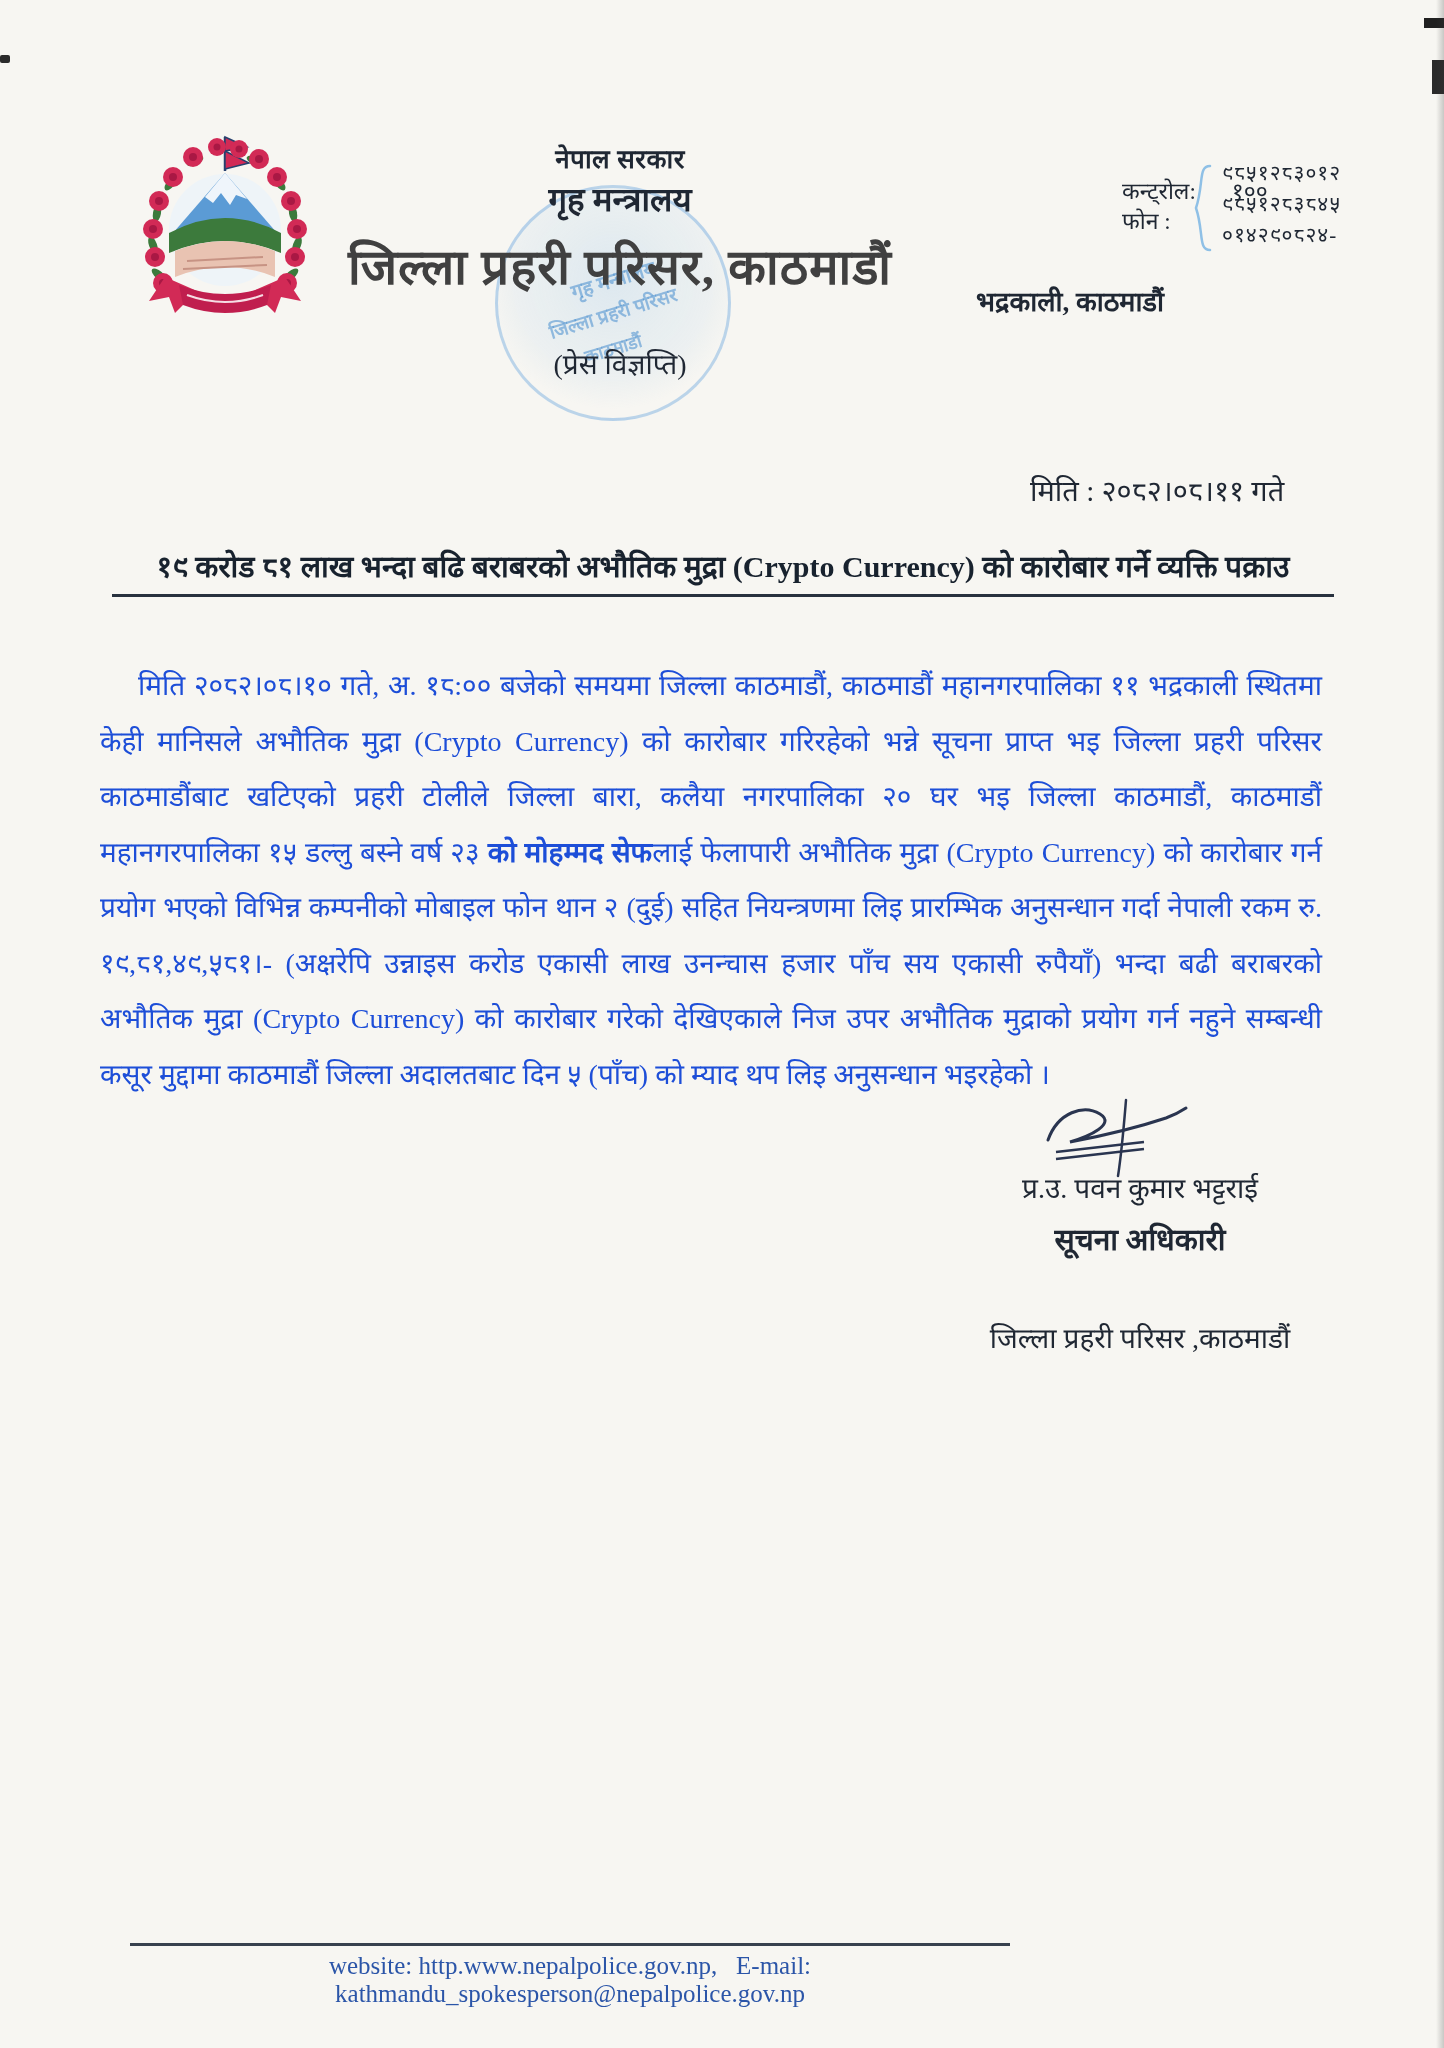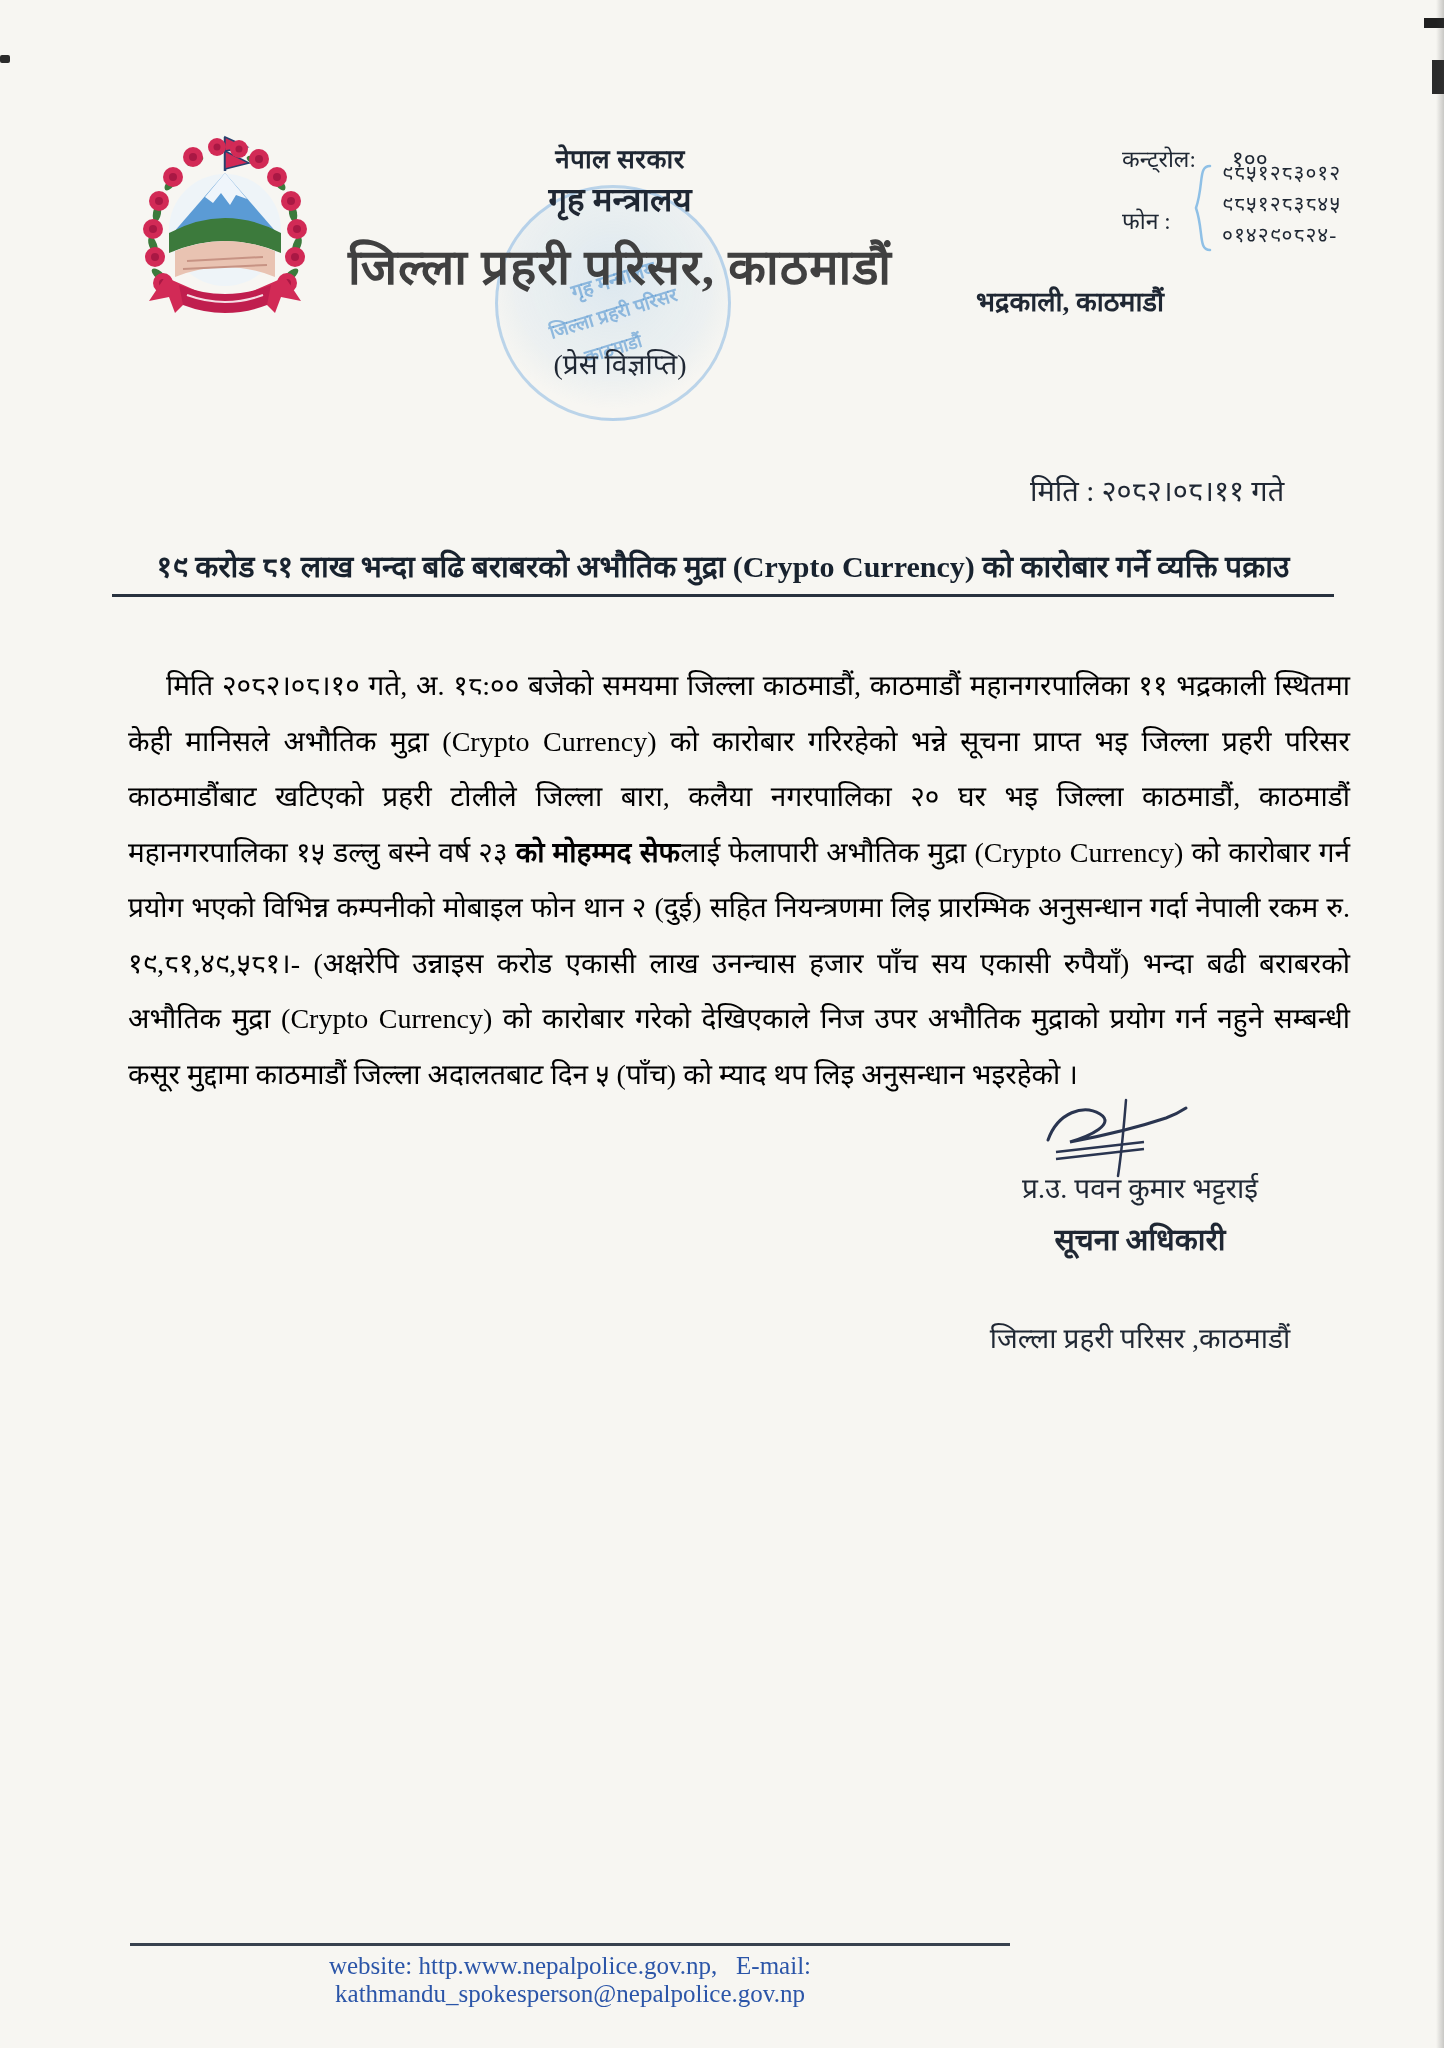--- a/index.html
+++ b/index.html
@@ -28,36 +28,36 @@
     border:3px solid rgba(105,165,222,.42);z-index:1;
     background:radial-gradient(circle at 50% 40%, rgba(120,180,230,.20) 0%, rgba(120,180,230,.08) 55%, rgba(120,180,230,0) 72%);
   }
   .stamp .sline{position:absolute;width:100%;text-align:center;color:rgba(70,140,205,.55);font-weight:bold;transform:rotate(-17deg);}
   .stamp .s1{top:78px;font-size:20px;}
   .stamp .s2{top:112px;font-size:19px;}
   .stamp .s3{top:148px;font-size:18px;}
 
   
   .control-row{top:142px;left:1122px;width:300px;font-size:23px;z-index:2;}
-  .control-row .lbl{display:inline-block;width:104px;}
+  .control-row .lbl{display:inline-block;width:104px;margin-top:32px;}
   .phone-label{top:204px;left:1122px;font-size:23px;z-index:2;}
   .phone-brace{top:162px;left:1188px;z-index:2;}
   .phone-list{top:158px;left:1222px;font-size:21px;line-height:31px;letter-spacing:1px;z-index:2;}
 
   
   .date-line{top:470px;left:1030px;width:340px;font-size:29px;text-align:left;z-index:2;}
 
   
   .headline{top:545px;left:112px;width:1222px;text-align:center;
     font-size:30px;font-weight:bold;color:#18222e;
     padding-bottom:8px;border-bottom:3px solid #28313e;z-index:2;}
 
   
-  .body-text{top:630px;left:128px;width:1222px;font-size:28px;line-height:55.5px;
-    text-align:justify;text-indent:38px;color:#000000;z-index:2;}
+  .body-text{top:630px;left:100px;width:1222px;font-size:28px;line-height:55.5px;
+    text-align:justify;text-indent:38px;color:#1d4ed8;z-index:2;}
   .body-text .b{font-weight:bold;}
 
   
   .sig-svg{top:1098px;left:1040px;z-index:2;}
   .sig-name{top:1168px;left:930px;width:420px;text-align:center;font-size:28px;z-index:2;}
   .sig-desg{top:1218px;left:930px;width:420px;text-align:center;font-size:30px;font-weight:bold;z-index:2;}
   .sig-mob{top:1268px;left:930px;width:420px;text-align:center;font-size:28px;letter-spacing:1px;z-index:2;}
   .sig-office{top:1318px;left:930px;width:420px;text-align:center;font-size:28px;z-index:2;}
 
   

